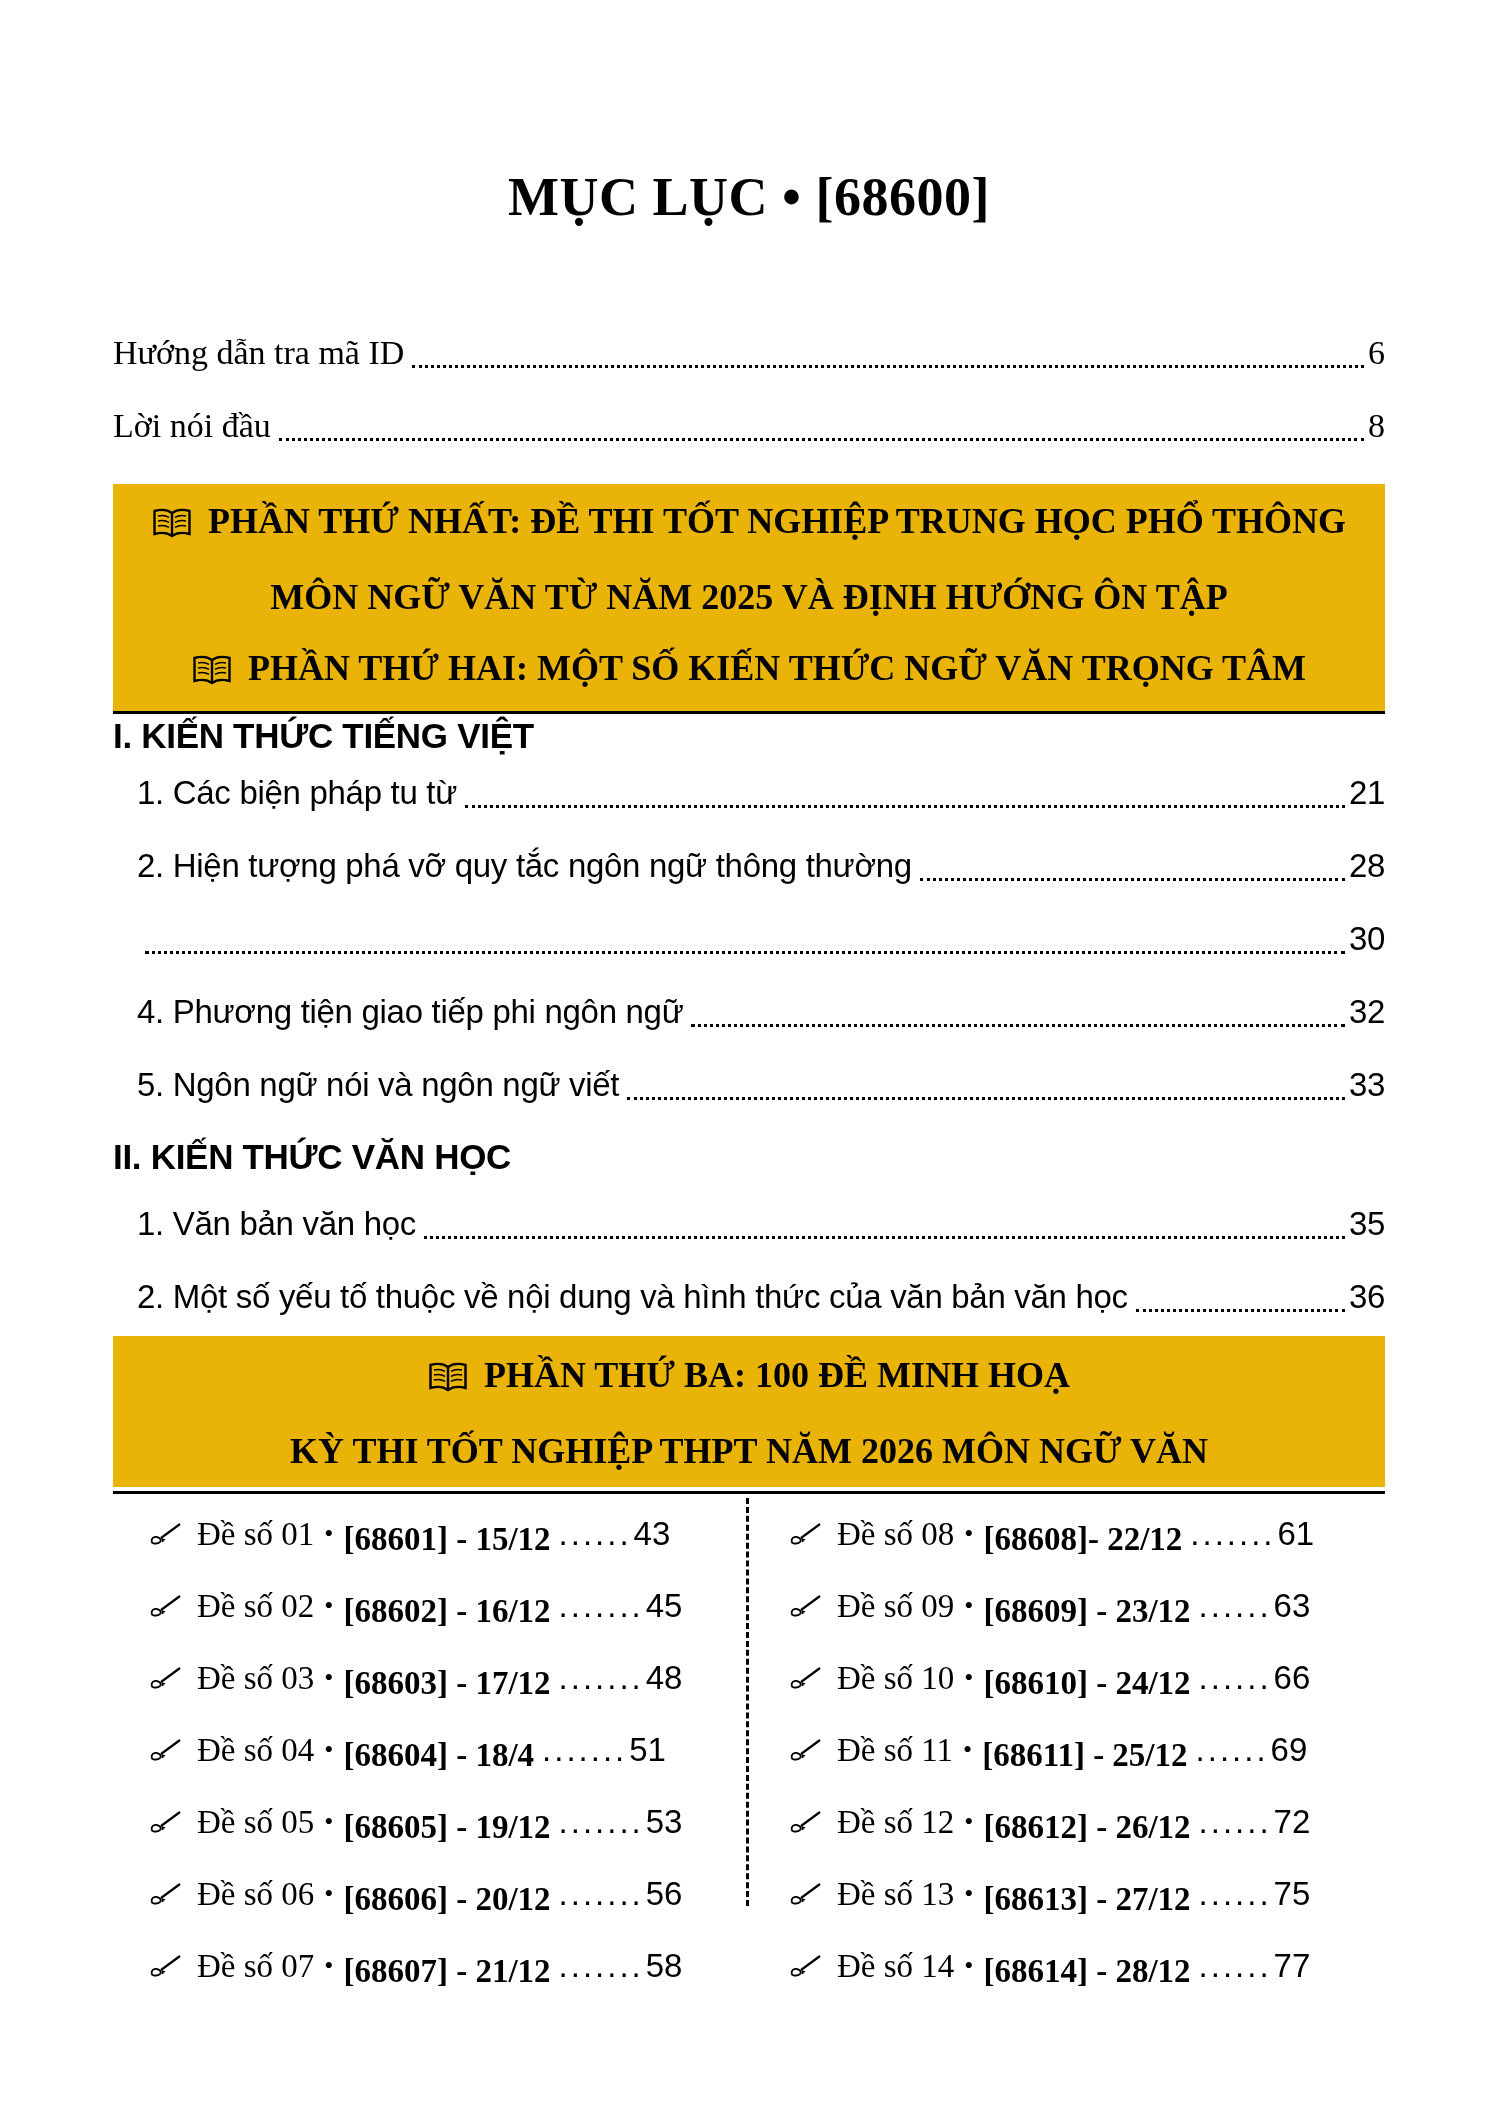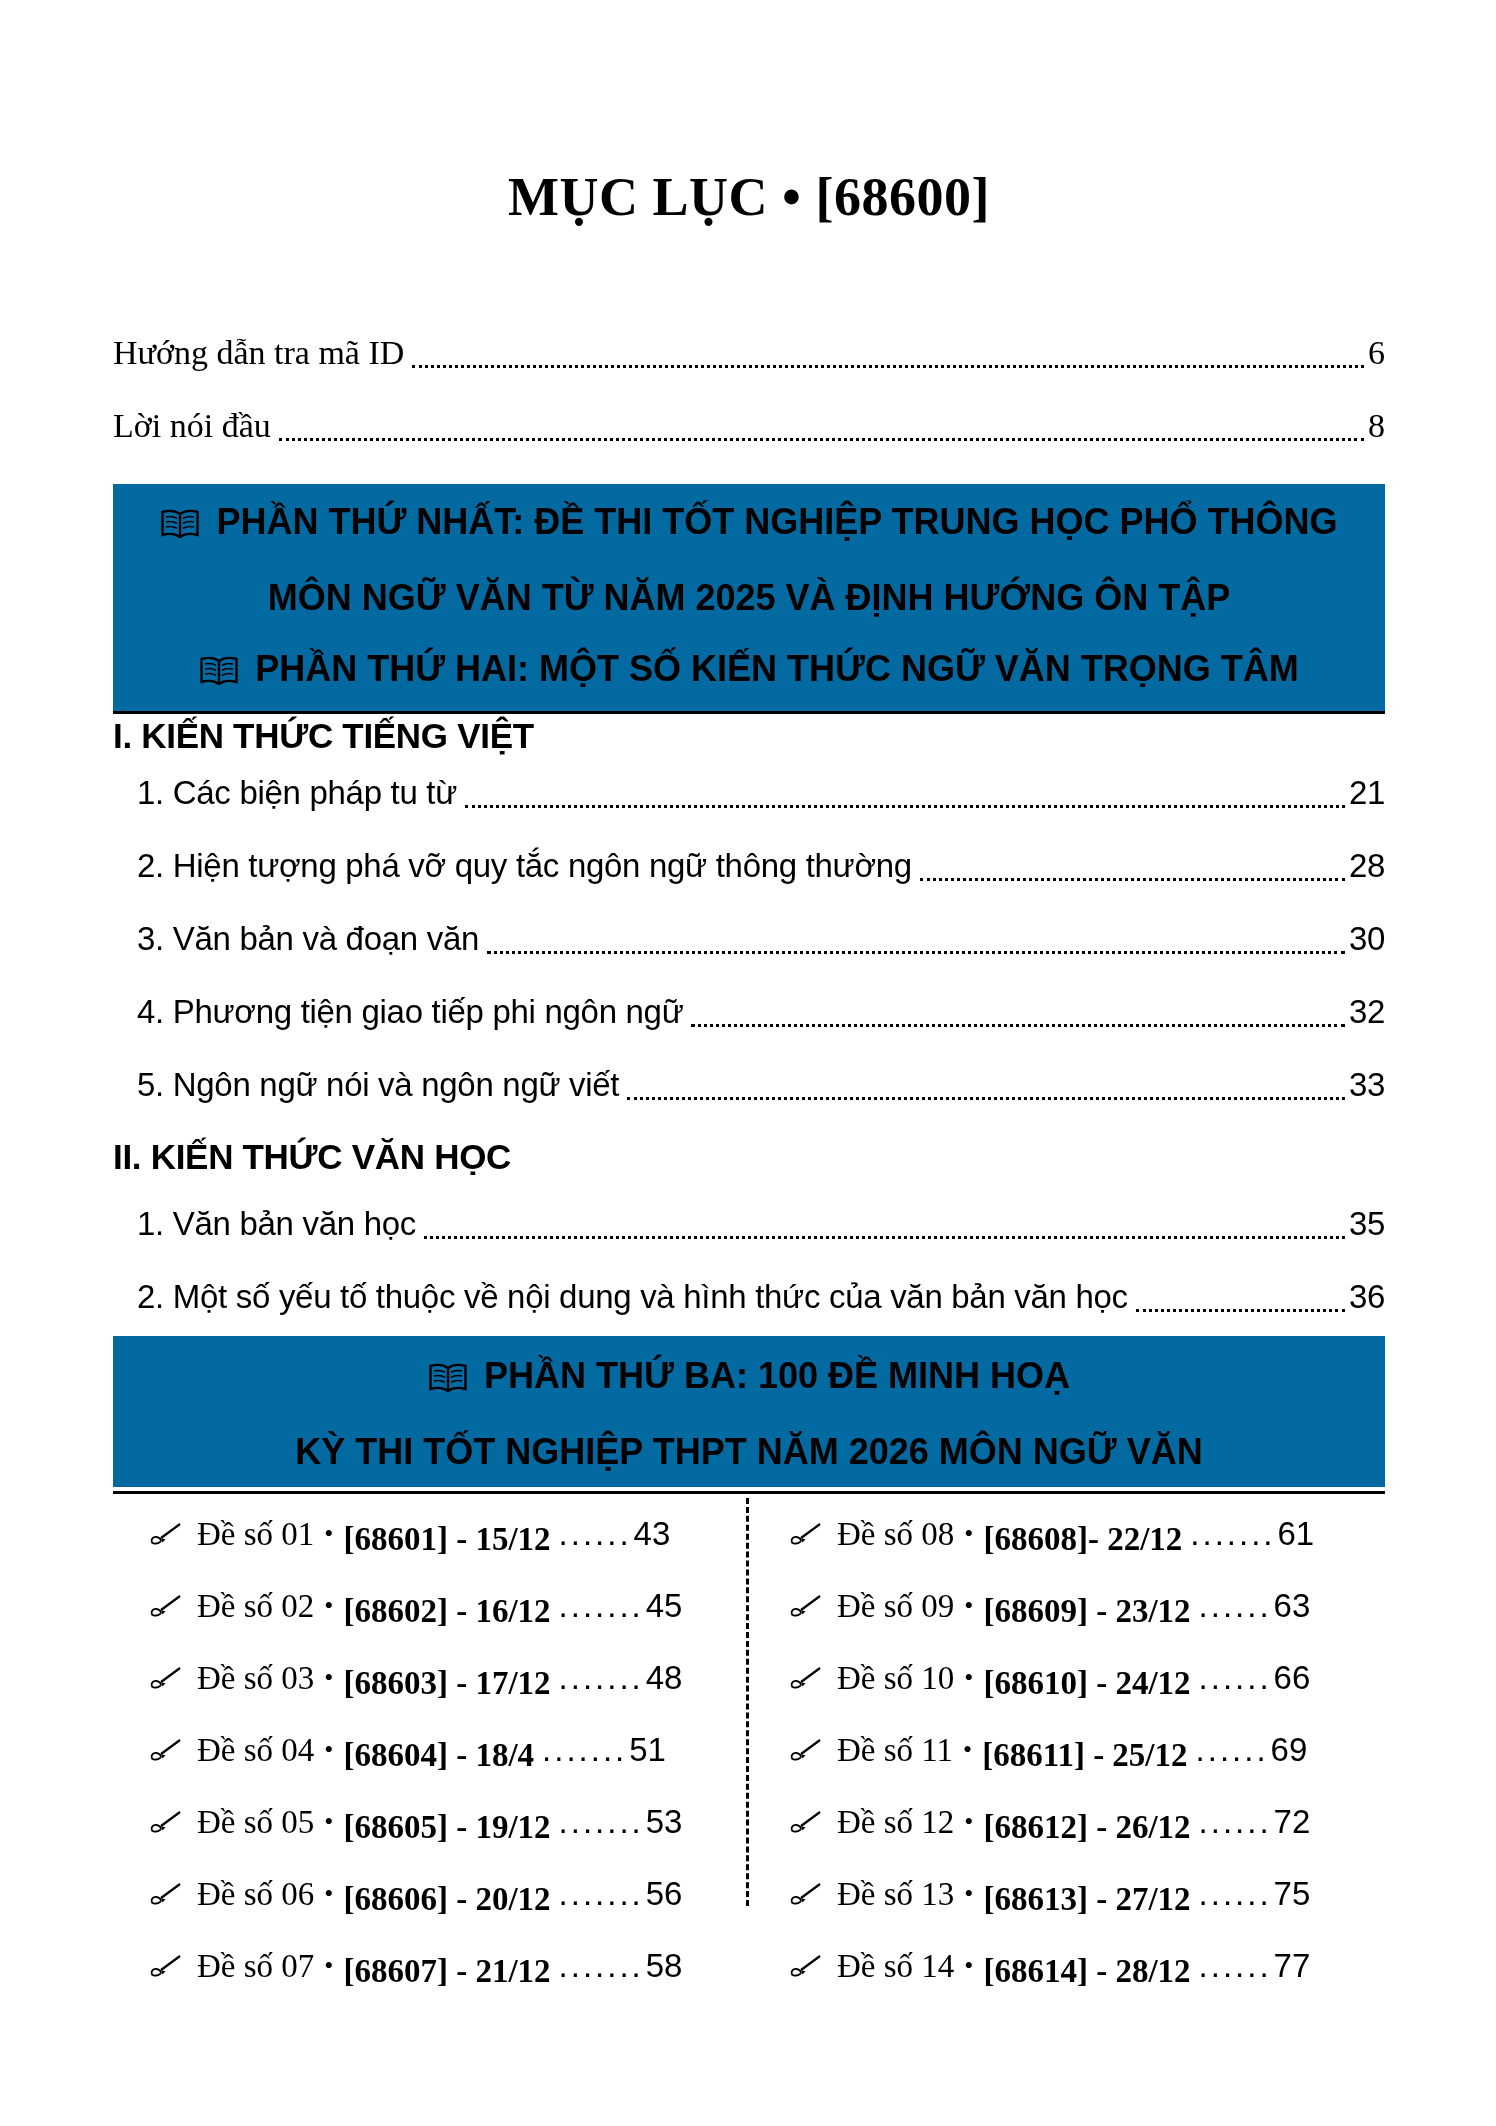--- a/index.html
+++ b/index.html
@@ -22,22 +22,22 @@
   .front-row { display:flex; height:73px; font-size:34px; }
   .front-row .lbl { line-height:73px; white-space:nowrap; }
   .front-row .pg  { line-height:73px; }
   .leader {
     flex:1; align-self:flex-end;
     margin:0 4px 21px 8px;
     border-bottom:3px dotted #000;
   }
   
   .part-banner {
-    background:#0369a1; text-align:center; font-weight:bold;
-    font-size:36px; font-family:Liberation Sans, sans-serif;
+    background:#eab308; text-align:center; font-weight:bold;
+    font-size:36px; font-family:Liberation Serif, serif;
   }
   .banner-one { margin-top:22px; padding:2px 0; border-bottom:3px solid #000; }
   .banner-three { margin-top:3px; padding:4px 0 0 0; }
   .banner-line { line-height:71px; white-space:nowrap; }
   .book-icon { display:inline-block; vertical-align:-5px; margin-right:16px; }
   .double-rule { height:3px; background:#000; margin-top:4px; }
   
   .sec-heading {
     font-family:"Liberation Sans", sans-serif; font-weight:bold;
     font-size:35px; line-height:40px; letter-spacing:-0.3px;
@@ -121,21 +121,20 @@
       <span class="lbl">1. Các biện pháp tu từ</span>
       <span class="leader"></span>
       <span class="pg">21</span>
     </div>
     <div class="toc-row">
       <span class="lbl">2. Hiện tượng phá vỡ quy tắc ngôn ngữ thông thường</span>
       <span class="leader"></span>
       <span class="pg">28</span>
     </div>
     <div class="toc-row">
-      <span class="lbl">3. Văn bản và đoạn văn</span>
       <span class="leader"></span>
       <span class="pg">30</span>
     </div>
     <div class="toc-row">
       <span class="lbl">4. Phương tiện giao tiếp phi ngôn ngữ</span>
       <span class="leader"></span>
       <span class="pg">32</span>
     </div>
     <div class="toc-row">
       <span class="lbl">5. Ngôn ngữ nói và ngôn ngữ viết</span>

